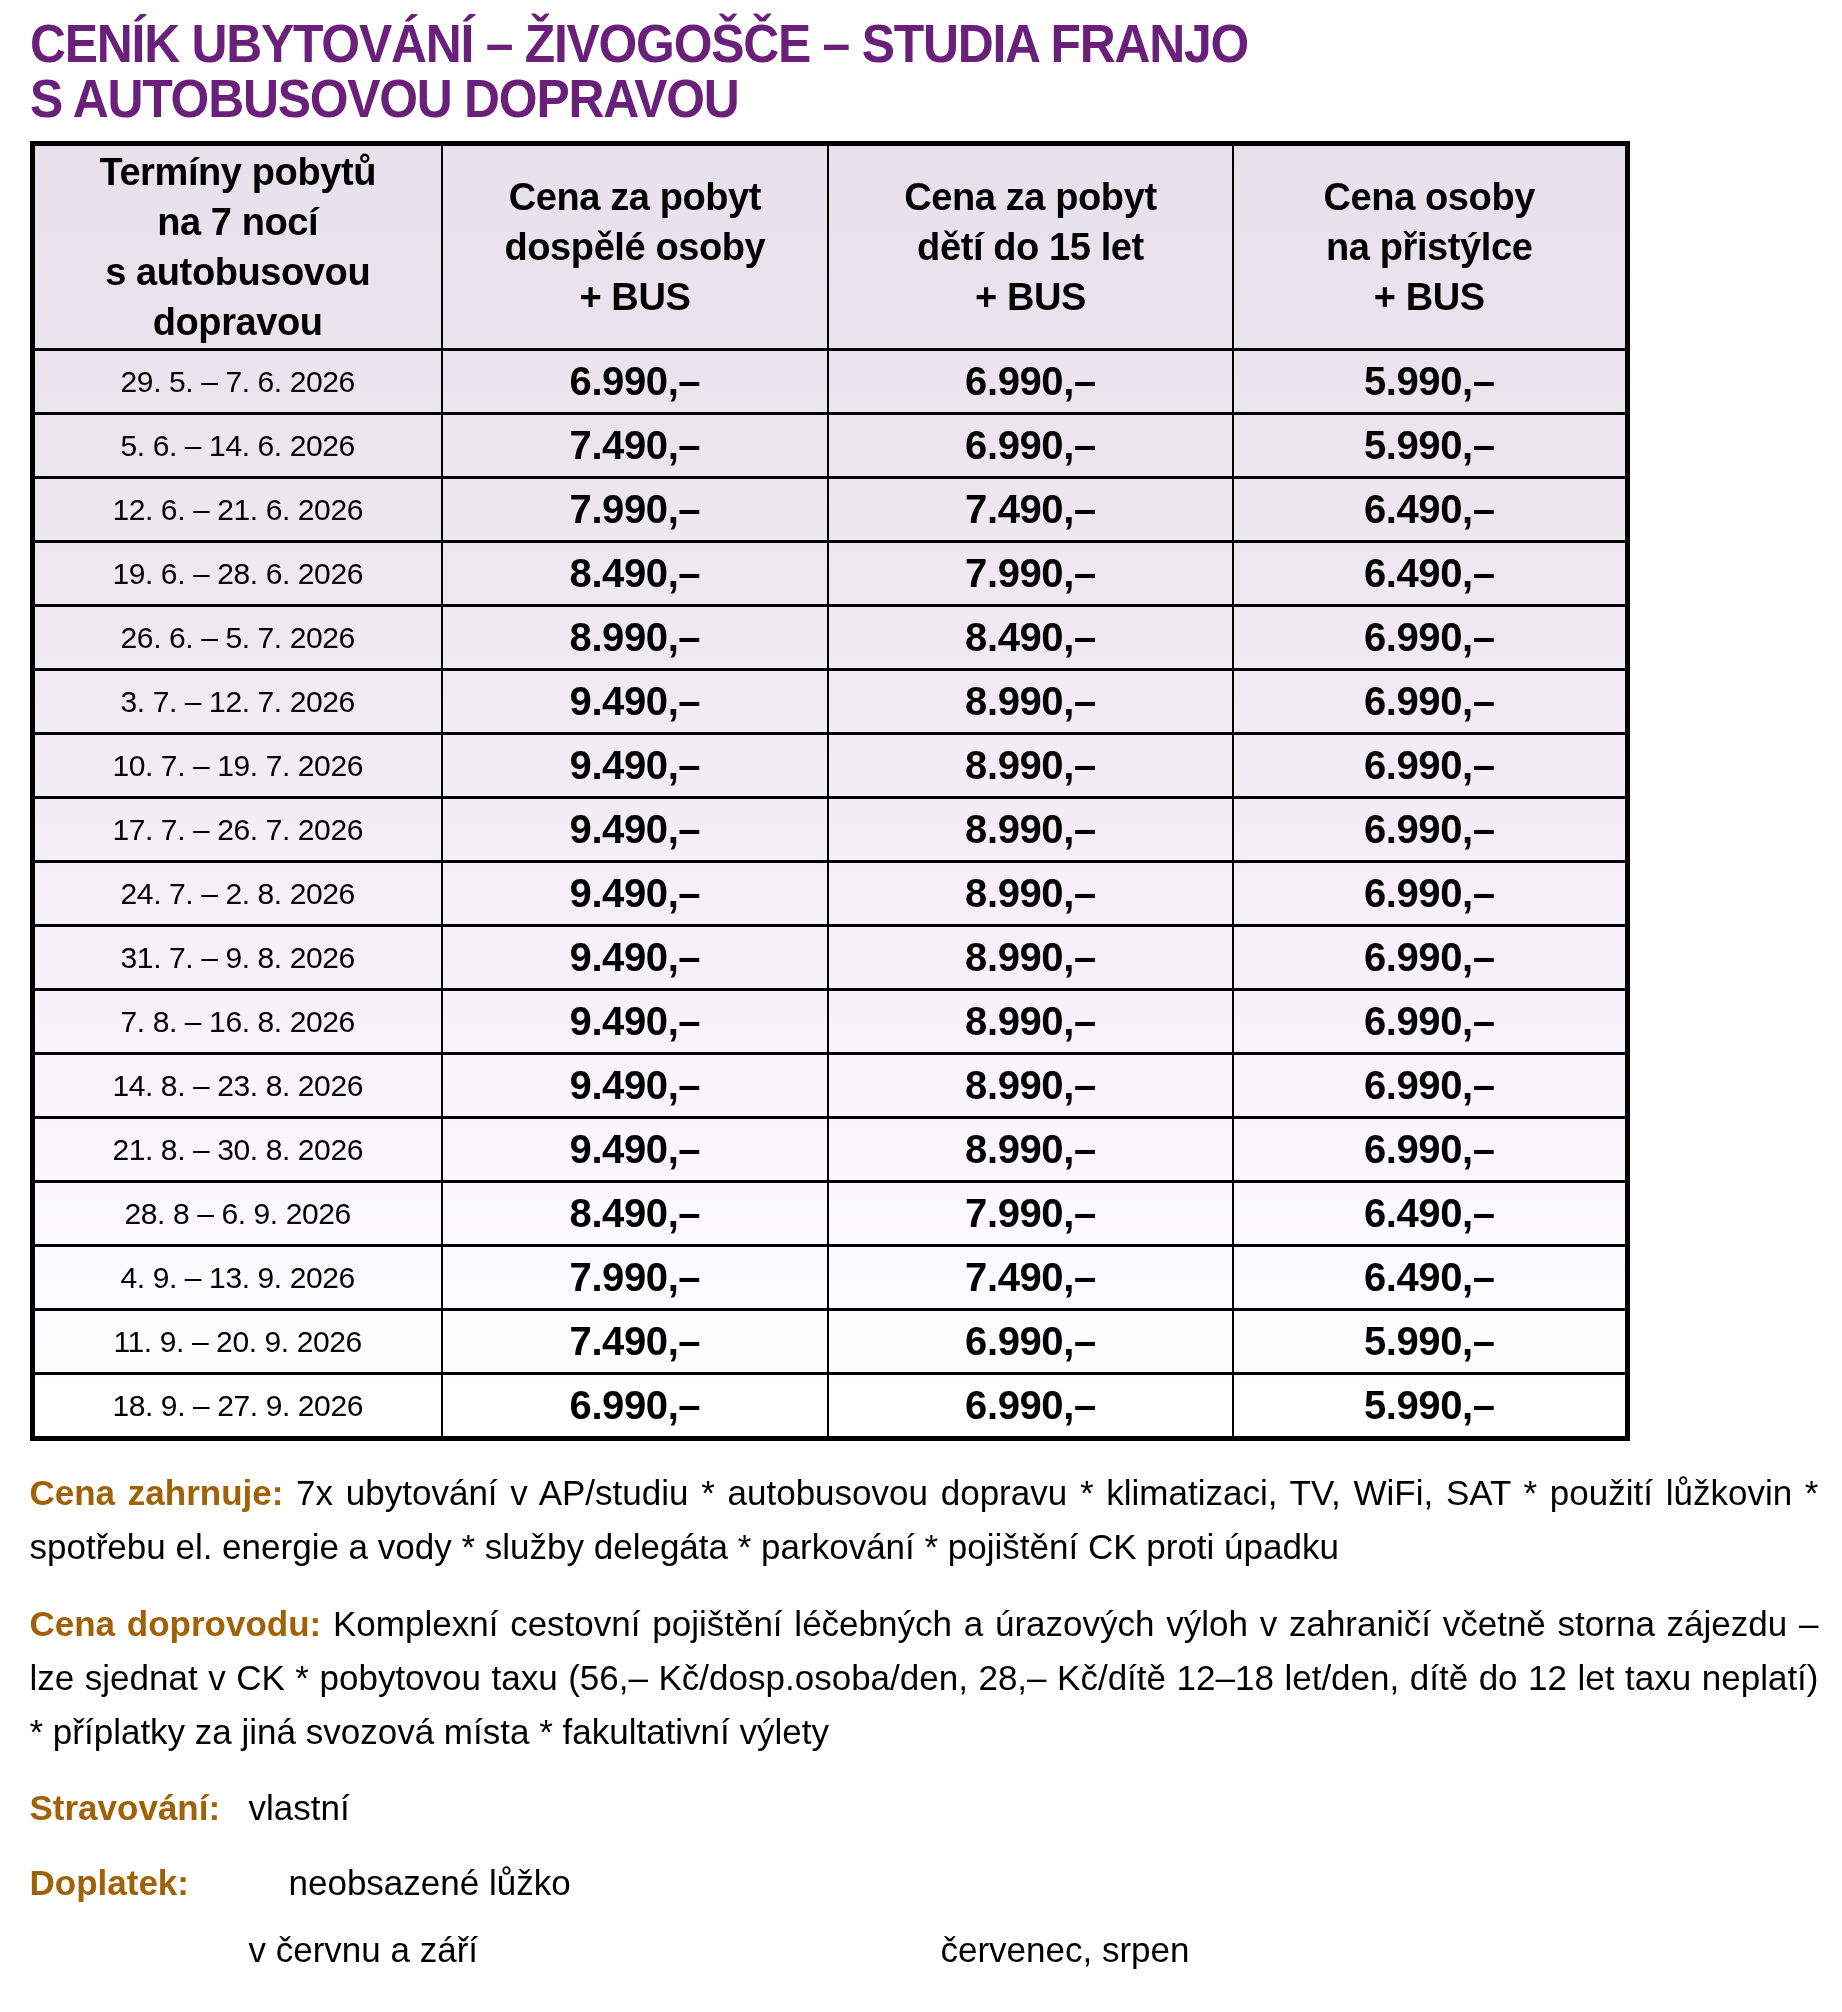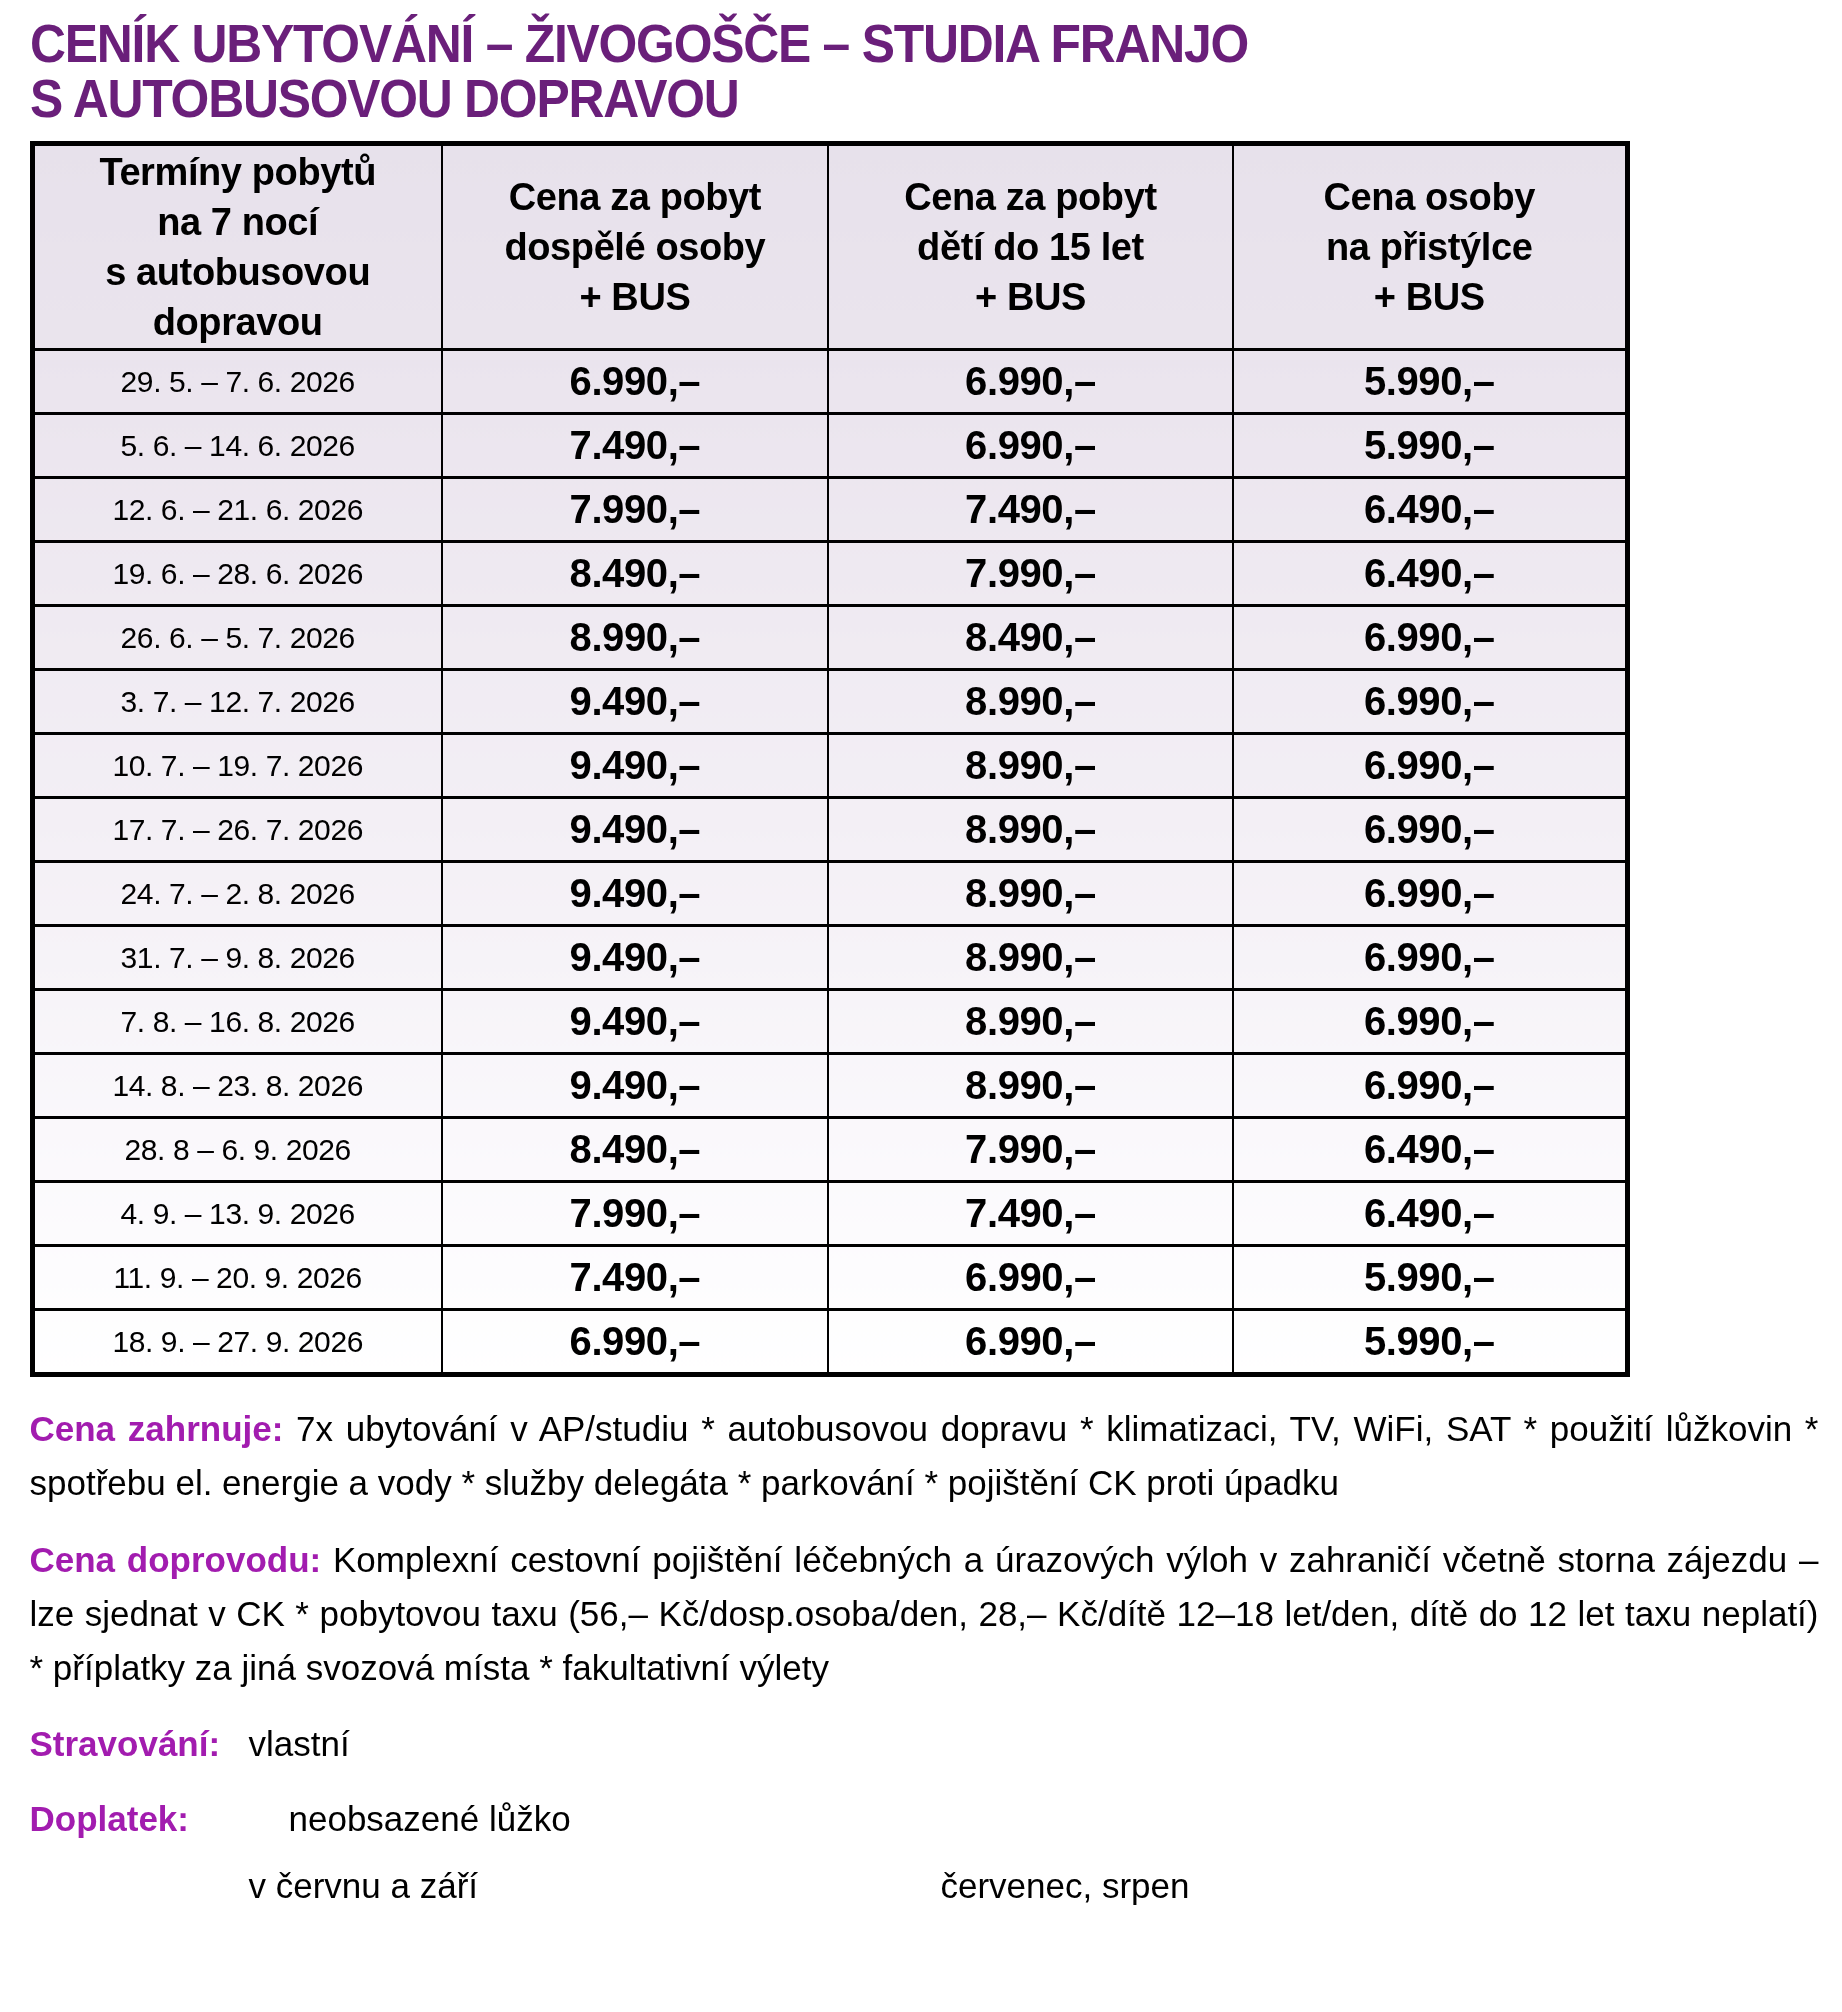--- a/index.html
+++ b/index.html
@@ -62,21 +62,21 @@
   }
   td.price-cell {
     font-size: 40px;
     font-weight: bold;
     letter-spacing: -0.4px;
   }
   
   .notes { width: 1789px; margin-top: 25px; font-size: 35px; line-height: 1.55; }
   .child-note { margin: 0 0 20px 0; }
   .para { text-align: justify; margin: 0 0 22px 0; }
-  .red-label { color: #a21caf; font-weight: bold; }
+  .red-label { color: #a16207; font-weight: bold; }
   .kv-row { display: flex; margin: 0 0 20px 0; }
   .kv-label { flex: 0 0 219px; }
   .surcharge-row { display: flex; margin-top: 3.4px; }
   .surcharge-content { flex: 1 1 auto; }
   .surcharge-grid {
     display: grid;
     grid-template-columns: 692px auto;
     row-gap: 13.5px;
   }
   .surcharge-item { grid-column: 1 / span 2; margin-left: 40px; }
@@ -180,20 +180,26 @@
         <td class="price-cell">8.990,–</td>
         <td class="price-cell">6.990,–</td>
       </tr>
       <tr>
         <td class="date-cell">14. 8. – 23. 8. 2026</td>
         <td class="price-cell">9.490,–</td>
         <td class="price-cell">8.990,–</td>
         <td class="price-cell">6.990,–</td>
       </tr>
       <tr>
+        <td class="date-cell">21. 8. – 30. 8. 2026</td>
+        <td class="price-cell">9.490,–</td>
+        <td class="price-cell">8.990,–</td>
+        <td class="price-cell">6.990,–</td>
+      </tr>
+      <tr>
         <td class="date-cell">28. 8 – 6. 9. 2026</td>
         <td class="price-cell">8.490,–</td>
         <td class="price-cell">7.990,–</td>
         <td class="price-cell">6.490,–</td>
       </tr>
       <tr>
         <td class="date-cell">4. 9. – 13. 9. 2026</td>
         <td class="price-cell">7.990,–</td>
         <td class="price-cell">7.490,–</td>
         <td class="price-cell">6.490,–</td>

